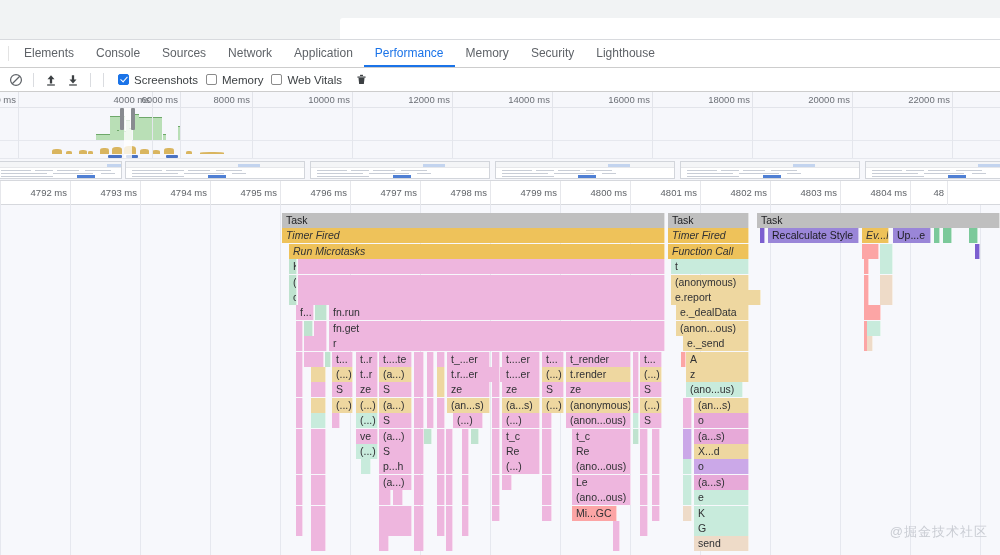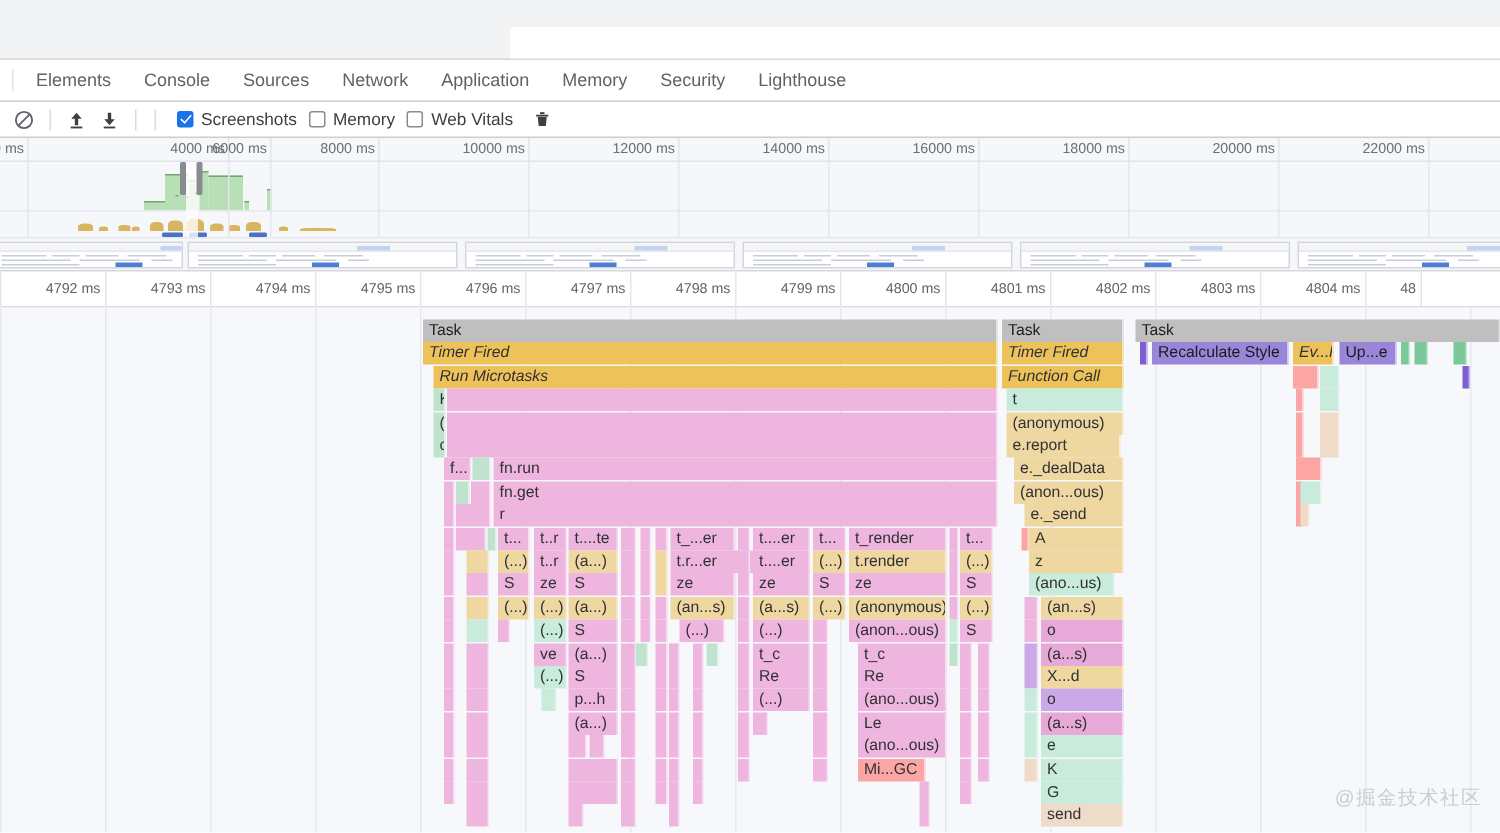--- a/index.html
+++ b/index.html
@@ -125,20 +125,23 @@
       <span>Console</span>
     </div>
     <div class="tab">
       <span>Sources</span>
     </div>
     <div class="tab">
       <span>Network</span>
     </div>
     <div class="tab">
       <span>Application</span>
+    </div>
+    <div class="tab active">
+      <span>Performance</span>
     </div>
     <div class="tab">
       <span>Memory</span>
     </div>
     <div class="tab">
       <span>Security</span>
     </div>
     <div class="tab">
       <span>Lighthouse</span>
     </div>
@@ -433,21 +436,21 @@
     <div class="fb c-mint" style="left: 671px; width: 78px; top: 54.2px;"><span>t</span></div>
     <div class="fb c-gc" style="left: 864px; width: 3px; top: 54.2px;"></div>
     <div class="fb c-mint" style="left: 880px; width: 13px; top: 54.2px;"></div>
     <div class="fb c-green" style="left: 289px; width: 8px; top: 69.6px;"><span>(anonymous)</span></div>
     <div class="fb c-js" style="left: 298px; width: 367px; top: 69.6px;"></div>
     <div class="fb c-script" style="left: 671px; width: 78px; top: 69.6px;"><span>(anonymous)</span></div>
     <div class="fb c-gc" style="left: 864px; width: 3px; top: 69.6px;"></div>
     <div class="fb c-peach" style="left: 880px; width: 13px; top: 69.6px;"></div>
     <div class="fb c-green" style="left: 289px; width: 8px; top: 85px;"><span>cn</span></div>
     <div class="fb c-js" style="left: 298px; width: 367px; top: 85px;"></div>
-    <div class="fb c-script" style="left: 671px; width: 76px; top: 85px;"><span>e.report</span></div>
+    <div class="fb c-script" style="left: 671px; width: 90px; top: 85px;"><span>e.report</span></div>
     <div class="fb c-gc" style="left: 864px; width: 3px; top: 85px;"></div>
     <div class="fb c-peach" style="left: 880px; width: 13px; top: 85px;"></div>
     <div class="fb c-js" style="left: 296px; width: 18px; top: 100.4px;"><span>f...</span></div>
     <div class="fb c-green" style="left: 315px; width: 12px; top: 100.4px;"></div>
     <div class="fb c-js" style="left: 329px; width: 336px; top: 100.4px;"><span>fn.run</span></div>
     <div class="fb c-script" style="left: 676px; width: 73px; top: 100.4px;"><span>e._dealData</span></div>
     <div class="fb c-gc" style="left: 864px; width: 3px; top: 100.4px;"></div>
     <div class="fb c-gc" style="left: 867px; width: 14px; top: 100.4px;"></div>
     <div class="fb c-js" style="left: 296px; width: 7px; top: 115.8px;"></div>
     <div class="fb c-green" style="left: 304px; width: 9px; top: 115.8px;"></div>

